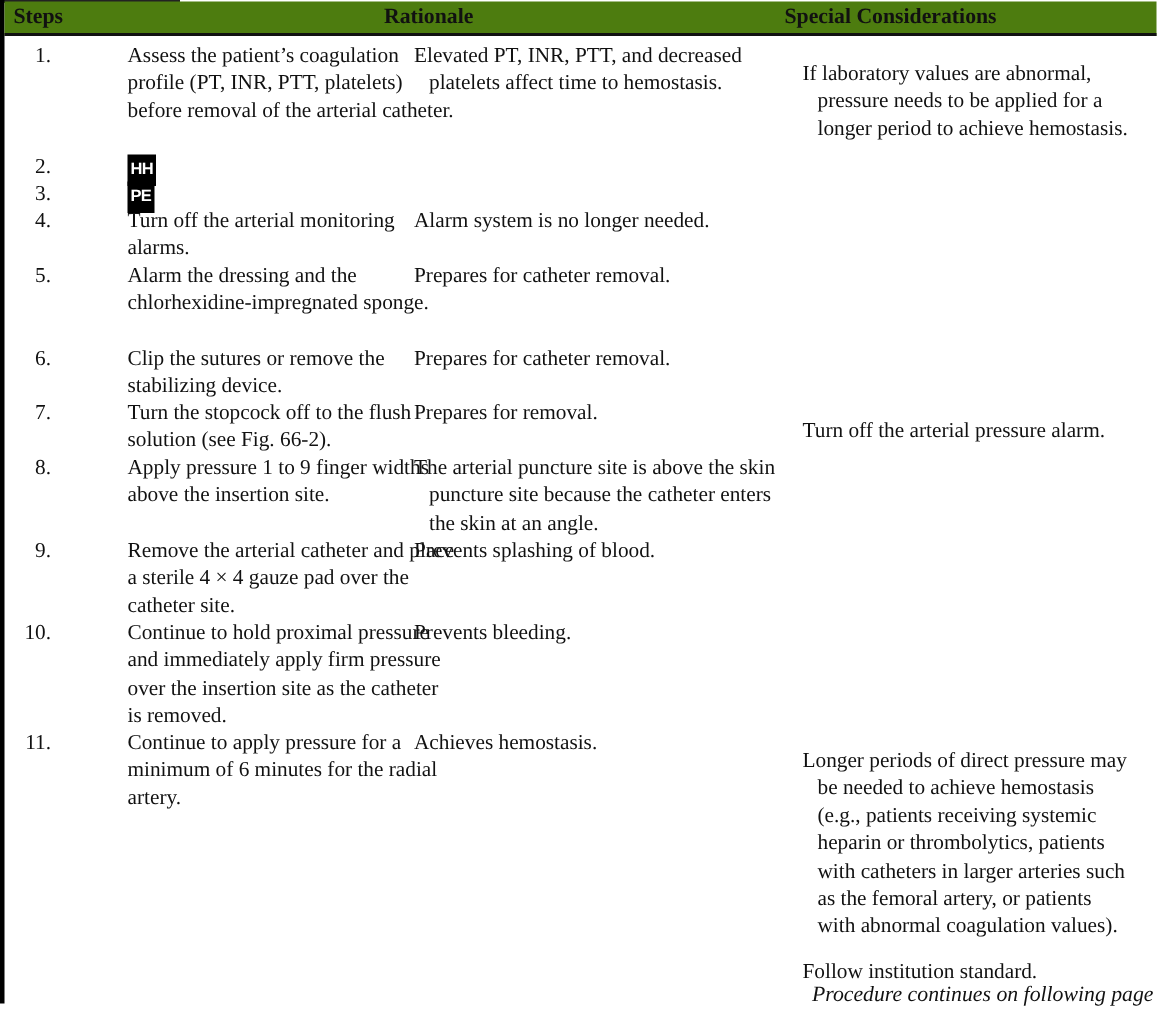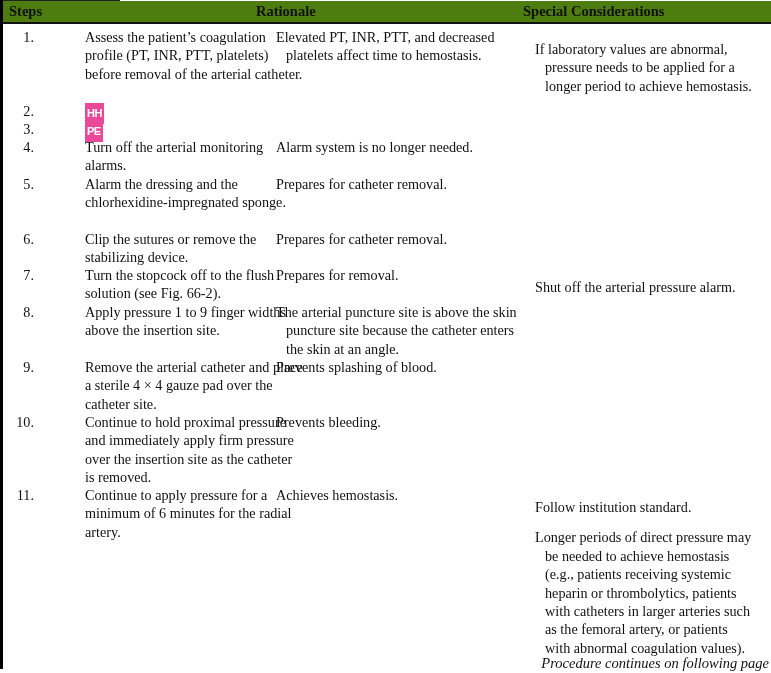--- a/index.html
+++ b/index.html
@@ -19,21 +19,21 @@
   .h-rat { left: 253px; }
   .h-spec { left: 520px; }
   .row { position: absolute; left: 0; width: 771px; }
   .cell { position: absolute; top: 0; line-height: 18.4px; }
   .num { left: 8px; width: 26px; text-align: right; }
   .step { left: 37px; width: 220px; margin-left: 48px; }
   .rat { left: 276px; width: 245px; }
   .spec { left: 523px; width: 245px; }
   .hang { padding-left: 10px; text-indent: -10px; }
   .badge {
-    display: inline-block; background: #ec4899; color: #fff; font-family: "Liberation Sans", sans-serif;
+    display: inline-block; background: #000000; color: #fff; font-family: "Liberation Sans", sans-serif;
     font-weight: bold; font-size: 11px; line-height: 13px; padding: 4px 2px; letter-spacing: -0.5px;
     vertical-align: -1px;
   }
   .spec p { margin: 12px; }
   .footer {
     position: absolute; right: 2px; top: 655px; font-style: italic; font-size: 14.5px; font-family: Liberation Serif, serif;
   }
 </style>
 </head>
 <body>
@@ -77,21 +77,21 @@
     <div class="row" style="top: 230px;">
       <div class="cell num">6.</div>
       <div class="cell step">Clip the sutures or remove the stabilizing device.</div>
       <div class="cell rat hang">Prepares for catheter removal.</div>
     </div>
     <div class="row" style="top: 266px;">
       <div class="cell num">7.</div>
       <div class="cell step">Turn the stopcock off to the flush solution (see Fig. 66-2).</div>
       <div class="cell rat hang">Prepares for removal.</div>
       <div class="cell spec">
-        <p class="hang">Shut off the arterial pressure alarm.</p>
+        <p class="hang">Turn off the arterial pressure alarm.</p>
       </div>
     </div>
     <div class="row" style="top: 303px;">
       <div class="cell num">8.</div>
       <div class="cell step">Apply pressure 1 to 9 finger widths above the insertion site.</div>
       <div class="cell rat hang">The arterial puncture site is above the skin puncture site because the catheter enters the skin at an angle.</div>
     </div>
     <div class="row" style="top: 358px;">
       <div class="cell num">9.</div>
       <div class="cell step">Remove the arterial catheter and place a sterile 4 × 4 gauze pad over the catheter site.</div>
@@ -100,19 +100,19 @@
     <div class="row" style="top: 413px;">
       <div class="cell num">10.</div>
       <div class="cell step">Continue to hold proximal pressure and immediately apply firm pressure over the insertion site as the catheter is removed.</div>
       <div class="cell rat hang">Prevents bleeding.</div>
     </div>
     <div class="row" style="top: 486px;">
       <div class="cell num">11.</div>
       <div class="cell step">Continue to apply pressure for a minimum of 6 minutes for the radial artery.</div>
       <div class="cell rat hang">Achieves hemostasis.</div>
       <div class="cell spec">
+        <p class="hang">Longer periods of direct pressure may be needed to achieve hemostasis (e.g., patients receiving systemic heparin or thrombolytics, patients with catheters in larger arteries such as the femoral artery, or patients with abnormal coagulation values).</p>
         <p class="hang">Follow institution standard.</p>
-        <p class="hang">Longer periods of direct pressure may be needed to achieve hemostasis (e.g., patients receiving systemic heparin or thrombolytics, patients with catheters in larger arteries such as the femoral artery, or patients with abnormal coagulation values).</p>
       </div>
     </div>
   </div>
 
 <div class="footer">Procedure continues on following page</div>
 
 </body></html>

